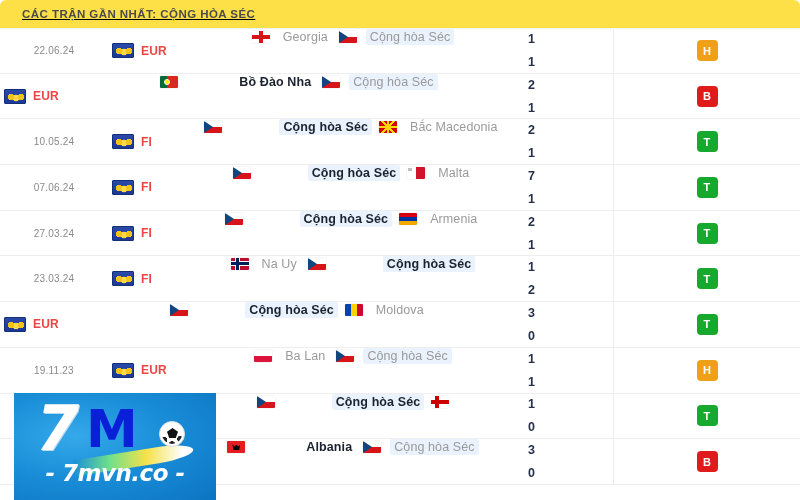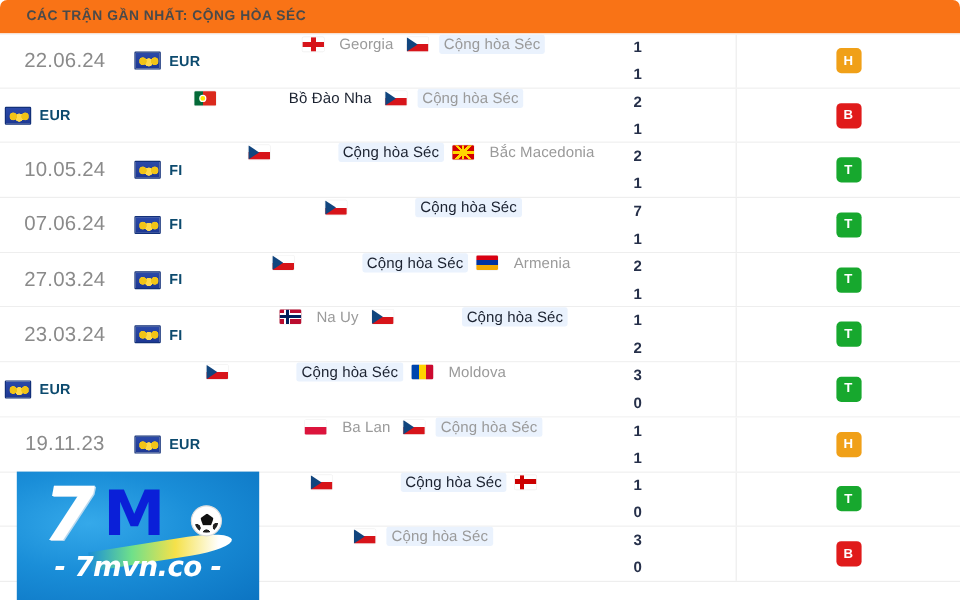--- a/index.html
+++ b/index.html
@@ -7,25 +7,26 @@
     width: 800px; height: 500px;
     background: #ffffff;
     font-family: "Liberation Sans", sans-serif;
     overflow: hidden;
   }
   #app { position: relative; width: 800px; height: 500px; background: #fff; }
 
   
   .panel-header {
     height: 28px;
-    background: #f97316;
+    background: #fde047;
     border-radius: 6px 6px 0 0;
     display: flex;
     align-items: center;
     padding-left: 22px;
+    text-decoration: underline;
   }
   .panel-header .title {
     font-size: 11.5px;
     font-weight: 700;
     letter-spacing: 0.45px;
     color: #4a4a4a;
     text-transform: uppercase;
     white-space: nowrap;
   }
 
@@ -37,21 +38,21 @@
     display: flex;
     align-items: stretch;
     border-bottom: 1px solid #eeeeee;
     background: #fff;
   }
   .match-row:first-child { border-top: 1px solid #f3f3f3; }
 
   .col-date {
     width: 108px;
     display: flex; align-items: center; justify-content: center;
-    font-size: 17px; color: #8a8a8a;
+    font-size: 10px; color: #8a8a8a;
     letter-spacing: 0.2px;
     flex: 0 0 108px;
     text-align: right;
   }
   .col-comp {
     width: 88px; flex: 0 0 88px;
     display: flex; align-items: center; gap: 7px;
     padding-left: 4px;
   }
   .comp-badge {
@@ -64,34 +65,34 @@
   }
   .comp-badge::before {
     content: "";
     position: absolute; left: 3px; top: 3px;
     width: 16px; height: 9px;
     background:
       radial-gradient(circle at 3px 4px, #f2c417 0 3px, transparent 3.5px),
       radial-gradient(circle at 13px 4px, #f2c417 0 3px, transparent 3.5px),
       radial-gradient(circle at 8px 5px, #ffd94a 0 3.2px, transparent 3.6px);
   }
-  .comp-name { font-size: 12px; font-weight: 700; color: #0c4a6e; letter-spacing: 0.2px; }
+  .comp-name { font-size: 12px; font-weight: 700; color: #ef4444; letter-spacing: 0.2px; }
 
   .col-teams { flex: 1 1 auto; display: flex; flex-direction: row; justify-content: center; gap: 7px; padding-left: 6px; }
   .team-line { display: flex; align-items: center; gap: 9px; height: 16px; }
   .team-name {
     font-size: 12.5px;
     color: #9a9a9a;
     letter-spacing: 0.1px;
     white-space: nowrap;
     padding: 1px 4px;
     border-radius: 2px;
     line-height: 14px;
   }
-  .team-name.winner { color: #1b2230; font-weight: 400; margin-left: 48px; }
+  .team-name.winner { color: #1b2230; font-weight: 700; margin-left: 48px; }
   .team-name.highlight { background: #eaf2fd; }
 
   .flag {
     width: 18px; height: 12px; flex: 0 0 18px;
     border-radius: 1px;
     position: relative;
     overflow: hidden;
     box-shadow: 0 0 0 0.5px rgba(0,0,0,0.07);
   }
 
@@ -283,20 +284,26 @@
           <span class="comp-badge"></span>
           <span class="comp-name">FI</span>
         </div>
         <div class="col-teams">
           <div class="team-line">
             <span class="flag" style="background: linear-gradient(90deg, transparent 0px, transparent 0px), linear-gradient(rgb(255, 255, 255) 0px, rgb(255, 255, 255) 50%, rgb(215, 20, 26) 50%, rgb(215, 20, 26) 100%);">
               <span style="position: absolute; left: 0px; top: 0px; width: 0px; height: 0px; border-top: 6px solid transparent; border-bottom: 6px solid transparent; border-left: 9px solid rgb(17, 69, 126);"></span>
             </span>
             <span class="team-name winner highlight">Cộng hòa Séc</span>
           </div>
+          <div class="team-line">
+            <span class="flag" style="background: linear-gradient(90deg, rgb(255, 255, 255) 0px, rgb(255, 255, 255) 50%, rgb(207, 20, 43) 50%, rgb(207, 20, 43) 100%);">
+              <span style="position: absolute; left: 1px; top: 1px; width: 4px; height: 3px; background: rgb(192, 192, 192);"></span>
+            </span>
+            <span class="team-name">Malta</span>
+          </div>
         </div>
         <div class="col-scores">
           <div class="score">7</div>
           <div class="score">1</div>
         </div>
         <div class="col-result">
           <span class="result-badge W">T</span>
         </div>
       </div>
       <div class="match-row">
@@ -426,20 +433,26 @@
           <div class="score">0</div>
         </div>
         <div class="col-result">
           <span class="result-badge W">T</span>
         </div>
       </div>
       <div class="match-row">
         <div class="col-date"></div>
         <div class="col-comp"></div>
         <div class="col-teams">
+          <div class="team-line">
+            <span class="flag" style="background: rgb(228, 30, 32);">
+              <span style="position: absolute; left: 5px; top: 3px; width: 8px; height: 6px; background: rgb(0, 0, 0); clip-path: polygon(0px 0px, 25% 40%, 50% 10%, 75% 40%, 100% 0px, 85% 100%, 15% 100%);"></span>
+            </span>
+            <span class="team-name winner">Albania</span>
+          </div>
           <div class="team-line">
             <span class="flag" style="background: linear-gradient(90deg, transparent 0px, transparent 0px), linear-gradient(rgb(255, 255, 255) 0px, rgb(255, 255, 255) 50%, rgb(215, 20, 26) 50%, rgb(215, 20, 26) 100%);">
               <span style="position: absolute; left: 0px; top: 0px; width: 0px; height: 0px; border-top: 6px solid transparent; border-bottom: 6px solid transparent; border-left: 9px solid rgb(17, 69, 126);"></span>
             </span>
             <span class="team-name highlight">Cộng hòa Séc</span>
           </div>
         </div>
         <div class="col-scores">
           <div class="score">3</div>
           <div class="score">0</div>

